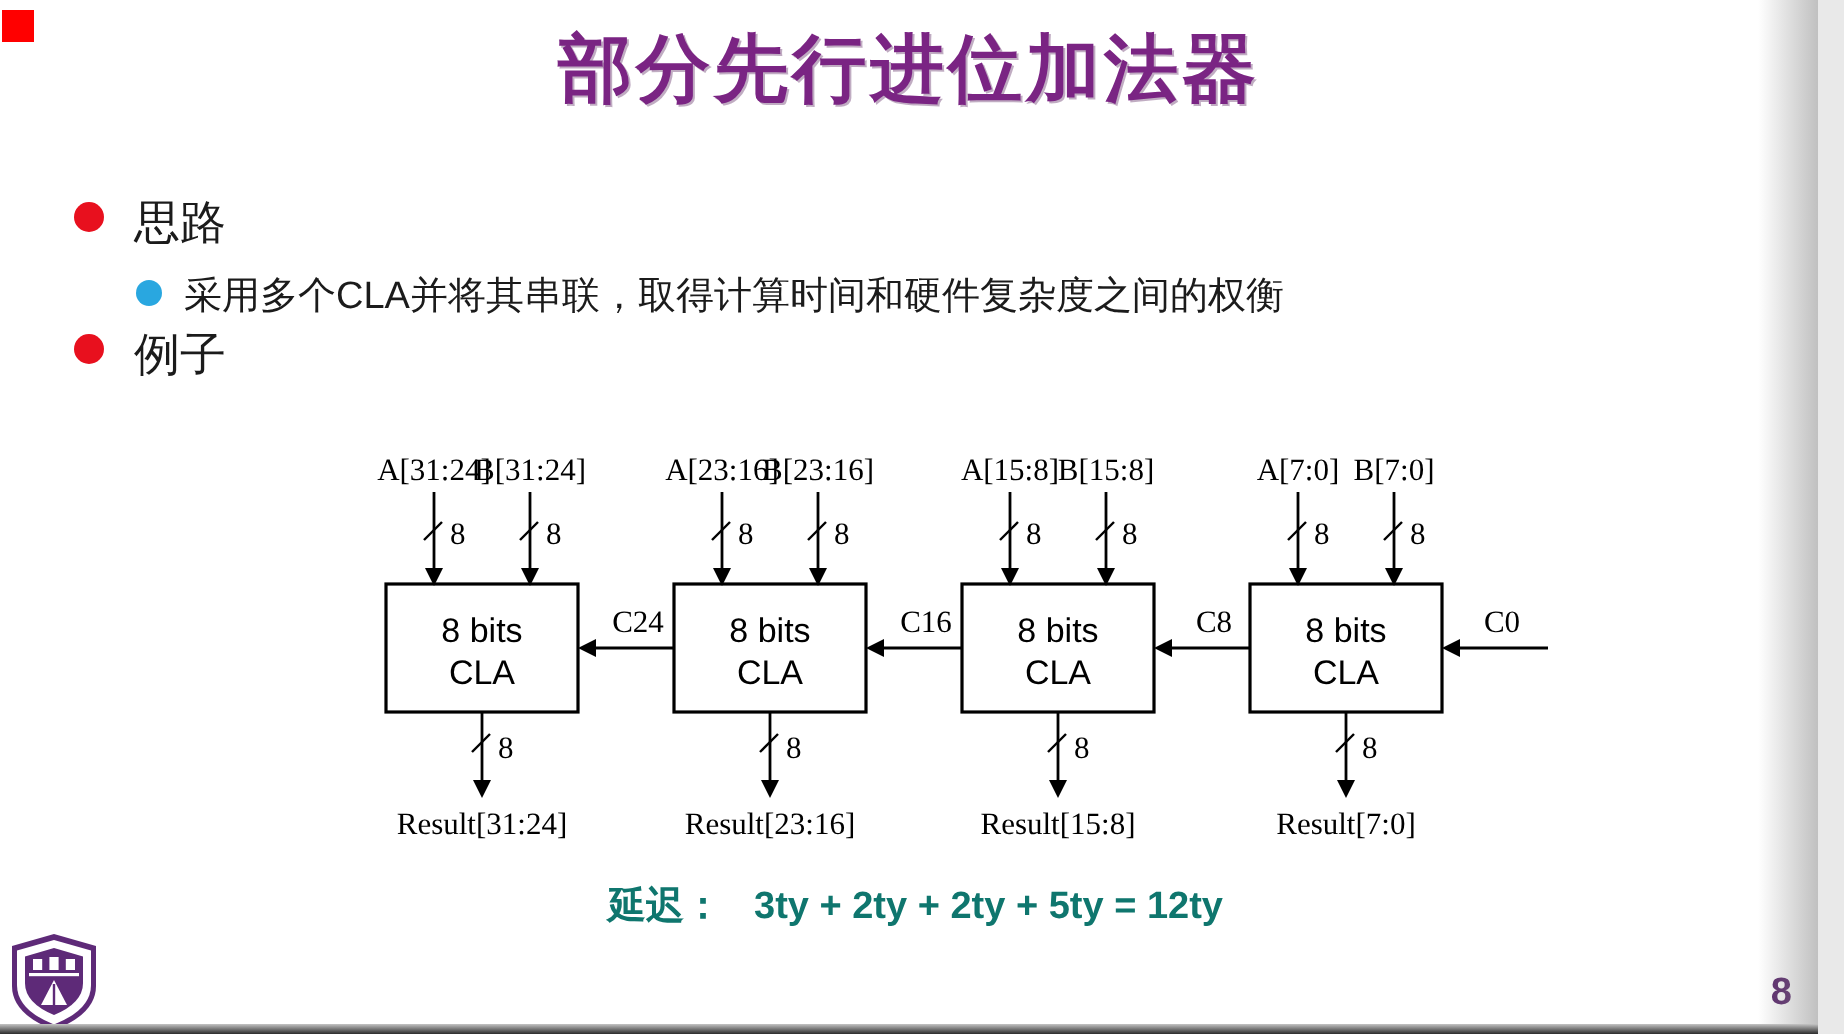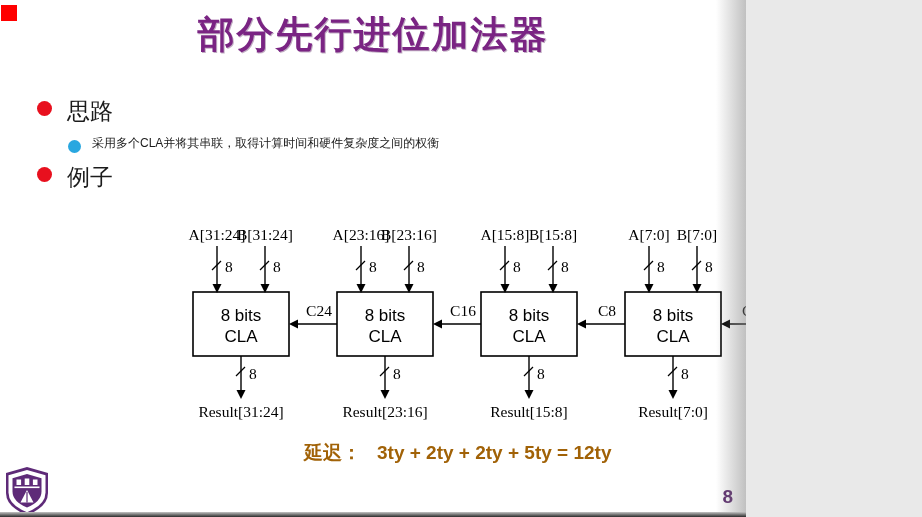--- a/index.html
+++ b/index.html
@@ -1,31 +1,31 @@
 <!DOCTYPE html>
 <html><head>
 <meta charset="utf-8">
 <style>
   html,body { margin:0; padding:0; background:#e9e9e9; }
   .slide {
-    position:relative; width:746px; height:517px; background:#ffffff;
-    overflow:hidden; font-family:"Liberation Sans", sans-serif; color:#1b1b1b;
+    position:relative; width:866px; height:517px; background:#ffffff;
+    overflow:hidden; font-family:"Liberation Sans", sans-serif; color:#1b1b1b;padding-left:43px;
   }
   .corner-square { position:absolute; left:1px; top:5px; width:16px; height:16px; }
   .title {
     position:absolute; top:10px; left:0; width:100%; margin:0;
     text-align:center; font-size:37px; font-weight:bold; letter-spacing:2px;
     text-shadow:1px 1px 0 rgba(74,16,80,0.35);
   }
   .bullet-dot { position:absolute; border-radius:50%; }
   .dot-l1 { width:15px; height:15px; left:37px; }
   .dot-l2 { width:13px; height:13px; left:68px; }
   .btext { position:absolute; white-space:nowrap; }
   .btext-l1 { font-size:23px; left:67px; }
-  .btext-l2 { font-size:12px; left:92px; }
+  .btext-l2 { font-size:19px; left:92px; }
   .diagram-svg { position:absolute; left:173px; top:224px; }
   .delay {
     position:absolute; left:304px; top:440px;
     font-size:19px; font-weight:bold; white-space:nowrap;
   }
   .delay-label { margin-right:16px; }
   .pagenum { position:absolute; right:13px; top:486px; font-size:19px; font-weight:bold; }
   .logo { position:absolute; left:5px; top:466px; }
   .edge-right {
     position:absolute; top:0; right:0; width:30px; height:100%;
@@ -151,21 +151,21 @@
         <text x="508" y="155" fill="#000" font-family="&quot;Liberation Serif&quot;, serif" font-size="15.5" text-anchor="start">8</text>
         <text x="500" y="193" fill="#000" font-family="&quot;Liberation Serif&quot;, serif" font-size="15.5" text-anchor="middle">Result[7:0]</text>
       </g>
       <g>
         <polygon points="548,100 557,95.5 557,104.5" fill="#000"></polygon>
         <line x1="556" y1="100" x2="601" y2="100" stroke="#000" stroke-width="1.4"></line>
         <text x="578" y="92" fill="#000" font-family="&quot;Liberation Serif&quot;, serif" font-size="15.5" text-anchor="middle">C0</text>
       </g>
     </svg>
 
-  <div class="delay" style="color: #a16207;">
+  <div class="delay" style="color: #0f766e;">
     <span class="delay-label">延迟：</span><span class="delay-formula">3ty + 2ty + 2ty + 5ty = 12ty</span>
   </div>
 
   <svg class="logo" width="44" height="50" viewBox="0 0 44 50">
     <path d="M22 1 L43 7 V27 Q43 41 22 49 Q1 41 1 27 V7 Z" fill="#5e2a78"></path>
     <path d="M22 4 L40.5 9.3 V26.5 Q40.5 39 22 46.2 Q3.5 39 3.5 26.5 V9.3 Z" fill="#ffffff"></path>
     <path d="M22 8 L36.5 12.2 V25.5 Q36.5 35.5 22 41.5 Q7.5 35.5 7.5 25.5 V12.2 Z" fill="#5e2a78"></path>
     <rect x="11.5" y="13.5" width="4.6" height="5.5" fill="#ffffff"></rect>
     <rect x="19.7" y="12.5" width="4.6" height="6.5" fill="#ffffff"></rect>
     <rect x="27.9" y="13.5" width="4.6" height="5.5" fill="#ffffff"></rect>

